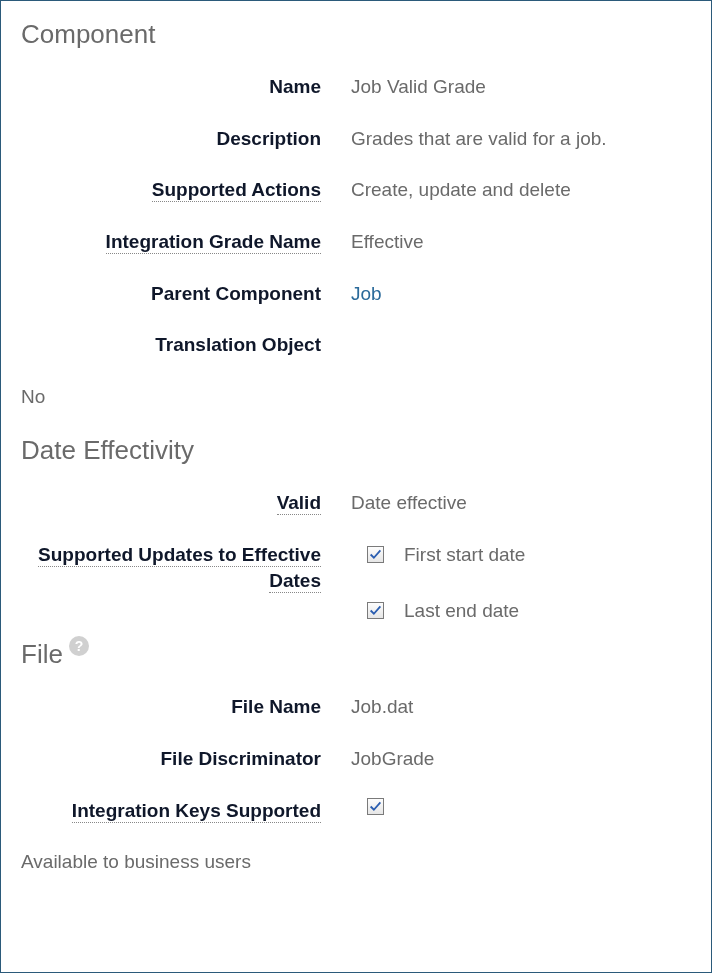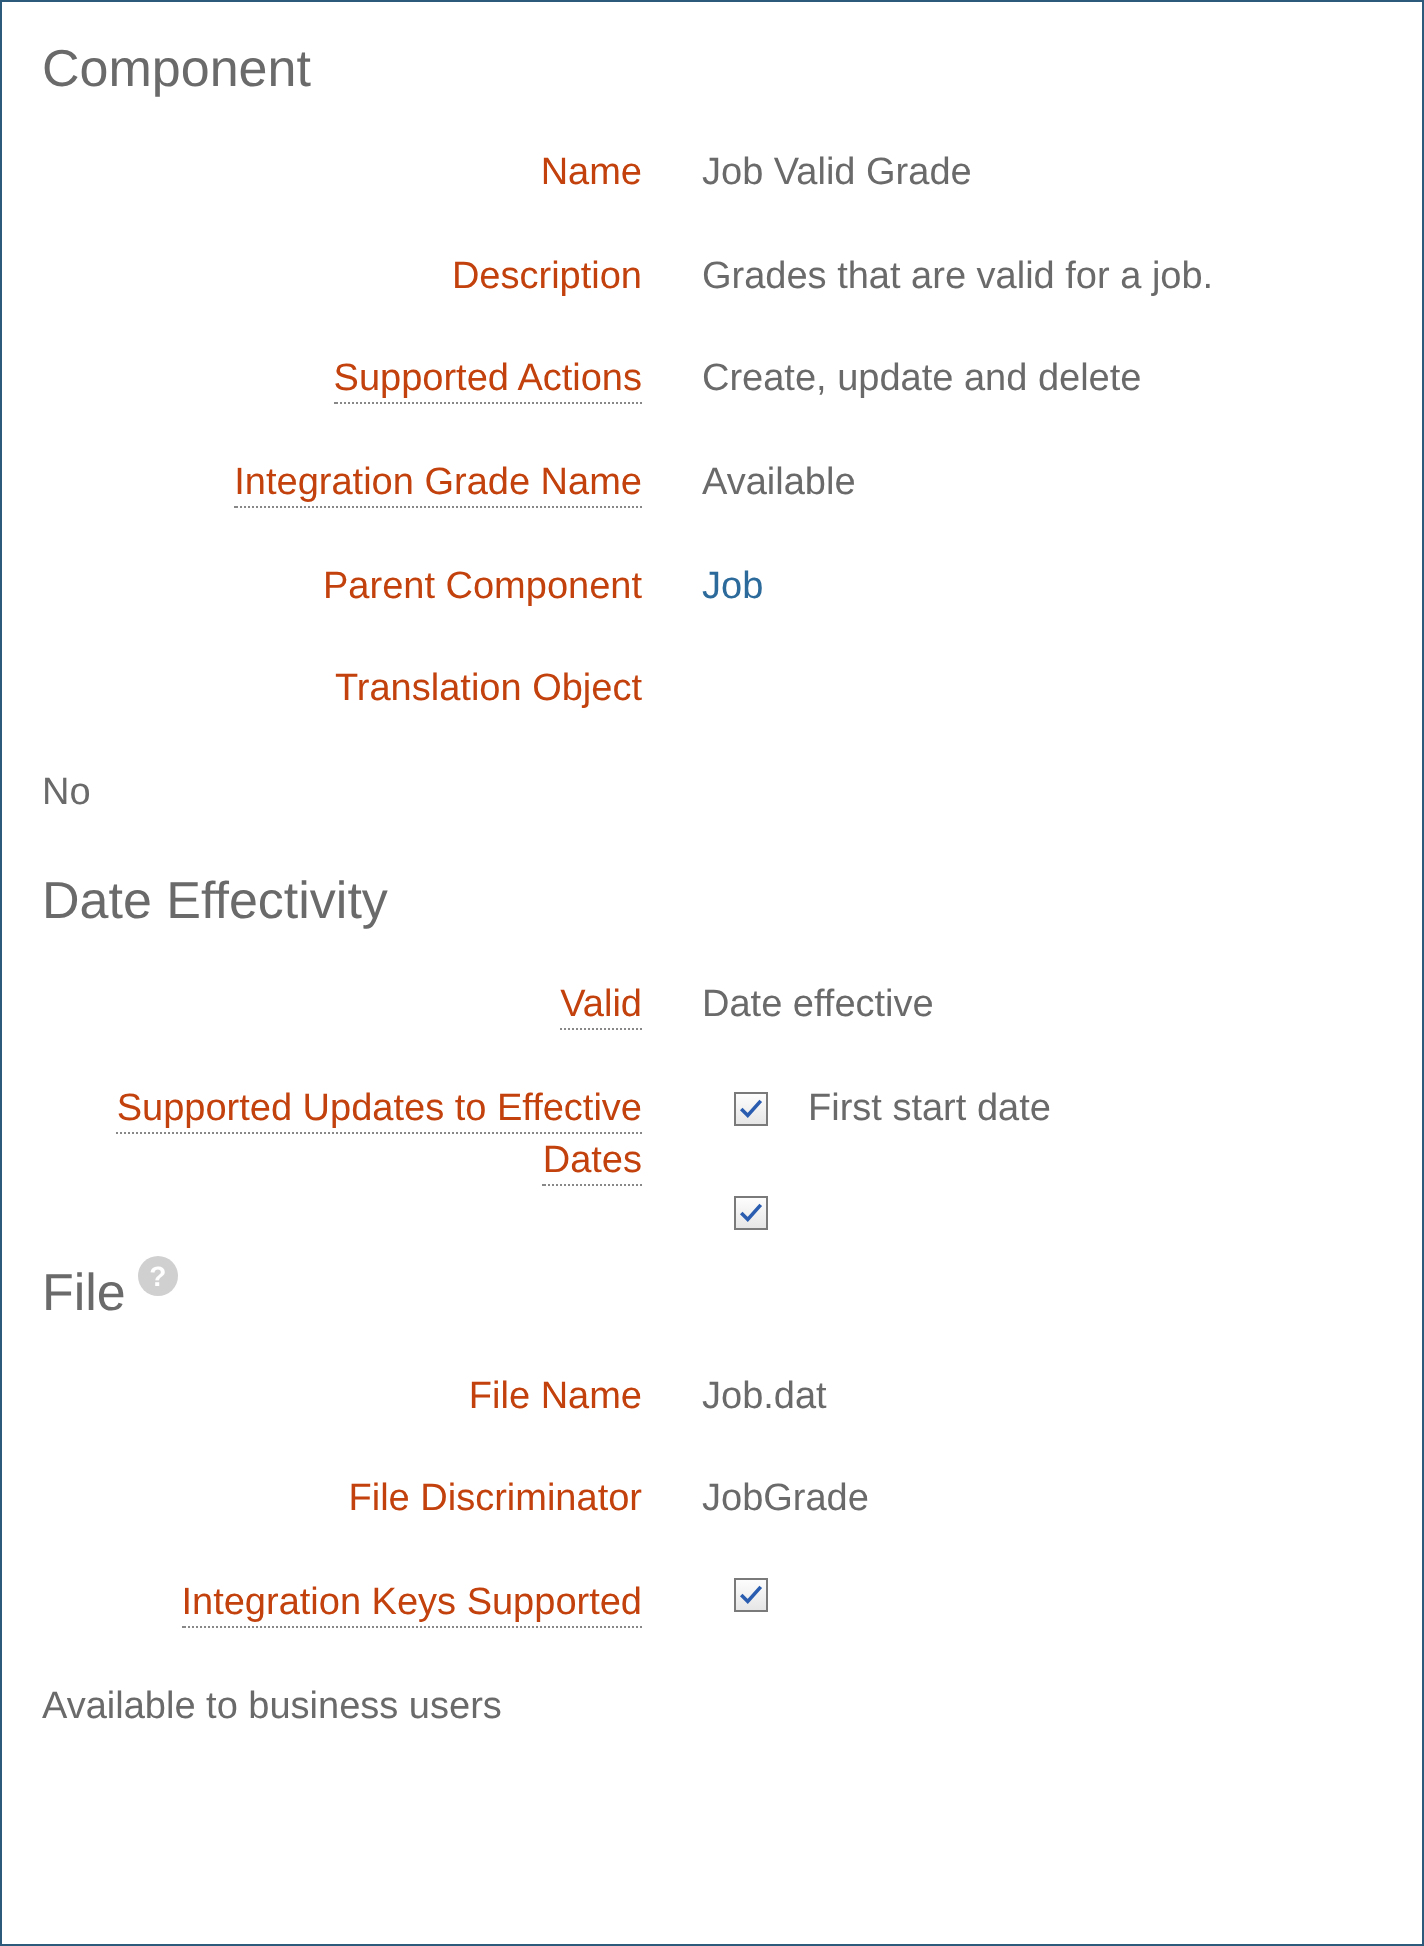--- a/index.html
+++ b/index.html
@@ -25,22 +25,22 @@
       align-items: flex-start;
       margin-bottom: 26px;
     }
     .row.multi { margin-bottom: 16px; }
     .label-col {
       width: 330px;
       flex: 0 0 330px;
       text-align: right;
       padding-right: 30px;
       font-size: 19px;
-      font-weight: 400;
-      color: #c2410c;
+      font-weight: 700;
+      color: #0f172a;
       line-height: 1.35;
     }
     .value-col {
       flex: 1;
       font-size: 19px;
       color: #6a6a6a;
       line-height: 1.35;
       display: flex;
       flex-direction: column;
       gap: 30px;
@@ -106,21 +106,21 @@
   <div class="value-col">Grades that are valid for a job.</div>
 </div>
 
 <div class="row">
   <div class="label-col"><span class="dotted">Supported Actions</span></div>
   <div class="value-col">Create, update and delete</div>
 </div>
 
 <div class="row">
   <div class="label-col"><span class="dotted">Integration Grade Name</span></div>
-  <div class="value-col">Available</div>
+  <div class="value-col">Effective</div>
 </div>
 
 <div class="row">
   <div class="label-col">Parent Component</div>
   <div class="value-col">
       <span class="link-val">Job</span>
     </div>
 </div>
 
 <div class="row">
@@ -149,20 +149,21 @@
           </svg>
       </span>
       <span class="check-label">First start date</span>
     </div>
     <div class="check-wrap">
       <span class="check">
         <svg viewBox="0 0 16 16">
             <path d="M2 8 L6 12 L14 3" stroke="#2a5db0" stroke-width="2.2" fill="none"></path>
           </svg>
       </span>
+      <span class="check-label">Last end date</span>
     </div>
   </div>
 </div>
 
 <div class="section-title">
   <span class="title-flex">
     <span>File</span>
     <span class="help-icon">?</span>
   </span>
 </div>

